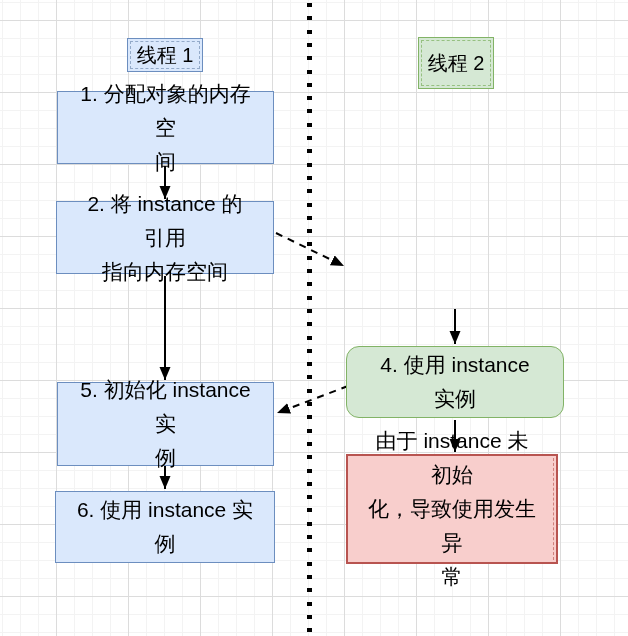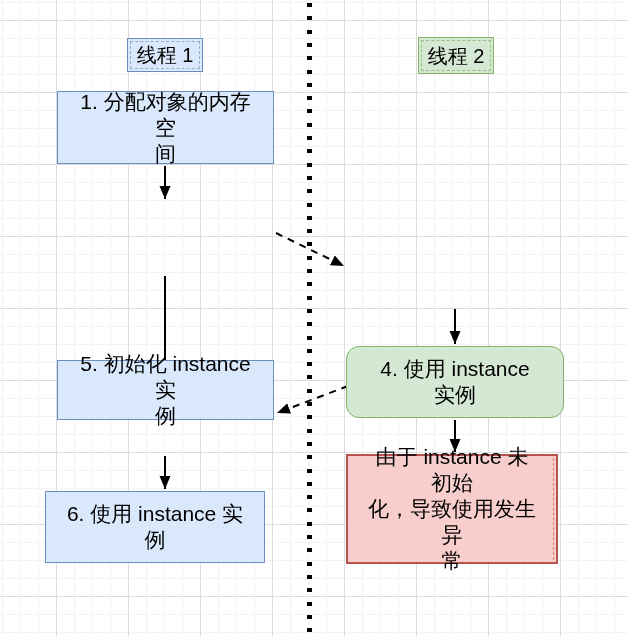--- a/index.html
+++ b/index.html
@@ -37,21 +37,21 @@
   .node {
     position: absolute;
     box-sizing: border-box;
     display: flex;
     align-items: center;
     justify-content: center;
     text-align: center;
     white-space: pre-line;
     color: #000000;
     font-size: 21px;
-    line-height: 26px;
+    line-height: 34px;
     padding: 2px 20px;
   }
   .node.blue  { background: var(--blue-fill,  #dae8fc); border: 1.5px solid var(--blue-stroke,  #6c8ebf); }
   .node.green { background: var(--green-fill, #d5e8d4); border: 1.5px solid var(--green-stroke, #82b366); }
   .node.red   { background: var(--red-fill,   #f8cecc); border: 2px   solid var(--red-stroke,   #b85450); }
   .node.header { font-size: 20px; line-height: 24px; padding: 15px 2px; }
   .node.sel { position: absolute; }
   .node.sel::after {
     content: "";
     position: absolute; inset: 2px;
@@ -83,31 +83,33 @@
       <line x1="165" y1="276" x2="165" y2="380" stroke="#000000" stroke-width="2" marker-end="url(#arrowhead)"></line>
       <line x1="165" y1="456" x2="165" y2="489" stroke="#000000" stroke-width="2" marker-end="url(#arrowhead)"></line>
       <line x1="455" y1="309" x2="455" y2="344" stroke="#000000" stroke-width="2" marker-end="url(#arrowhead)"></line>
       <line x1="455" y1="420" x2="455" y2="452" stroke="#000000" stroke-width="2" marker-end="url(#arrowhead)"></line>
       <line x1="276" y1="233" x2="344" y2="266" stroke="#000000" stroke-width="2" stroke-dasharray="7 6" marker-end="url(#arrowhead)"></line>
       <line x1="348" y1="386" x2="277" y2="413" stroke="#000000" stroke-width="2" stroke-dasharray="7 6" marker-end="url(#arrowhead)"></line>
     </svg>
 
   <div class="node blue header sel" style="left:127px; top:38px; width:76px; height:34px;">线程 1</div>
 
-  <div class="node green header sel" style="left:418px; top:37px; width:76px; height:37px;">线程 2</div>
+  <div class="node green header sel" style="left:418px; top:37px; width:76px; height:52px;">线程 2</div>
 
   <div class="node blue" style="left:57px; top:91px; width:217px; height:73px;">1. 分配对象的内存空
 间</div>
 
+  <div class="node blue" style="left:56px; top:201px; width:218px; height:73px;">2. 将 instance 的引用
+指向内存空间</div>
 
 
   <div class="node green" style="left:346px; top:346px; width:218px; height:72px;border-radius:13px;">4. 使用 instance 实例</div>
 
-  <div class="node blue" style="left:57px; top:360px; width:217px; height:60px;">5. 初始化 instance 实
+  <div class="node blue" style="left:57px; top:382px; width:217px; height:84px;">5. 初始化 instance 实
 例</div>
 
-  <div class="node blue" style="left:45px; top:491px; width:220px; height:72px;">6. 使用 instance 实例</div>
+  <div class="node blue" style="left:55px; top:491px; width:220px; height:72px;">6. 使用 instance 实例</div>
 
   <div class="node red edge-mark" style="left:346px; top:454px; width:212px; height:110px;">由于 instance 未初始
 化，导致使用发生异
 常</div>
 
 </div>
 
 </body></html>

